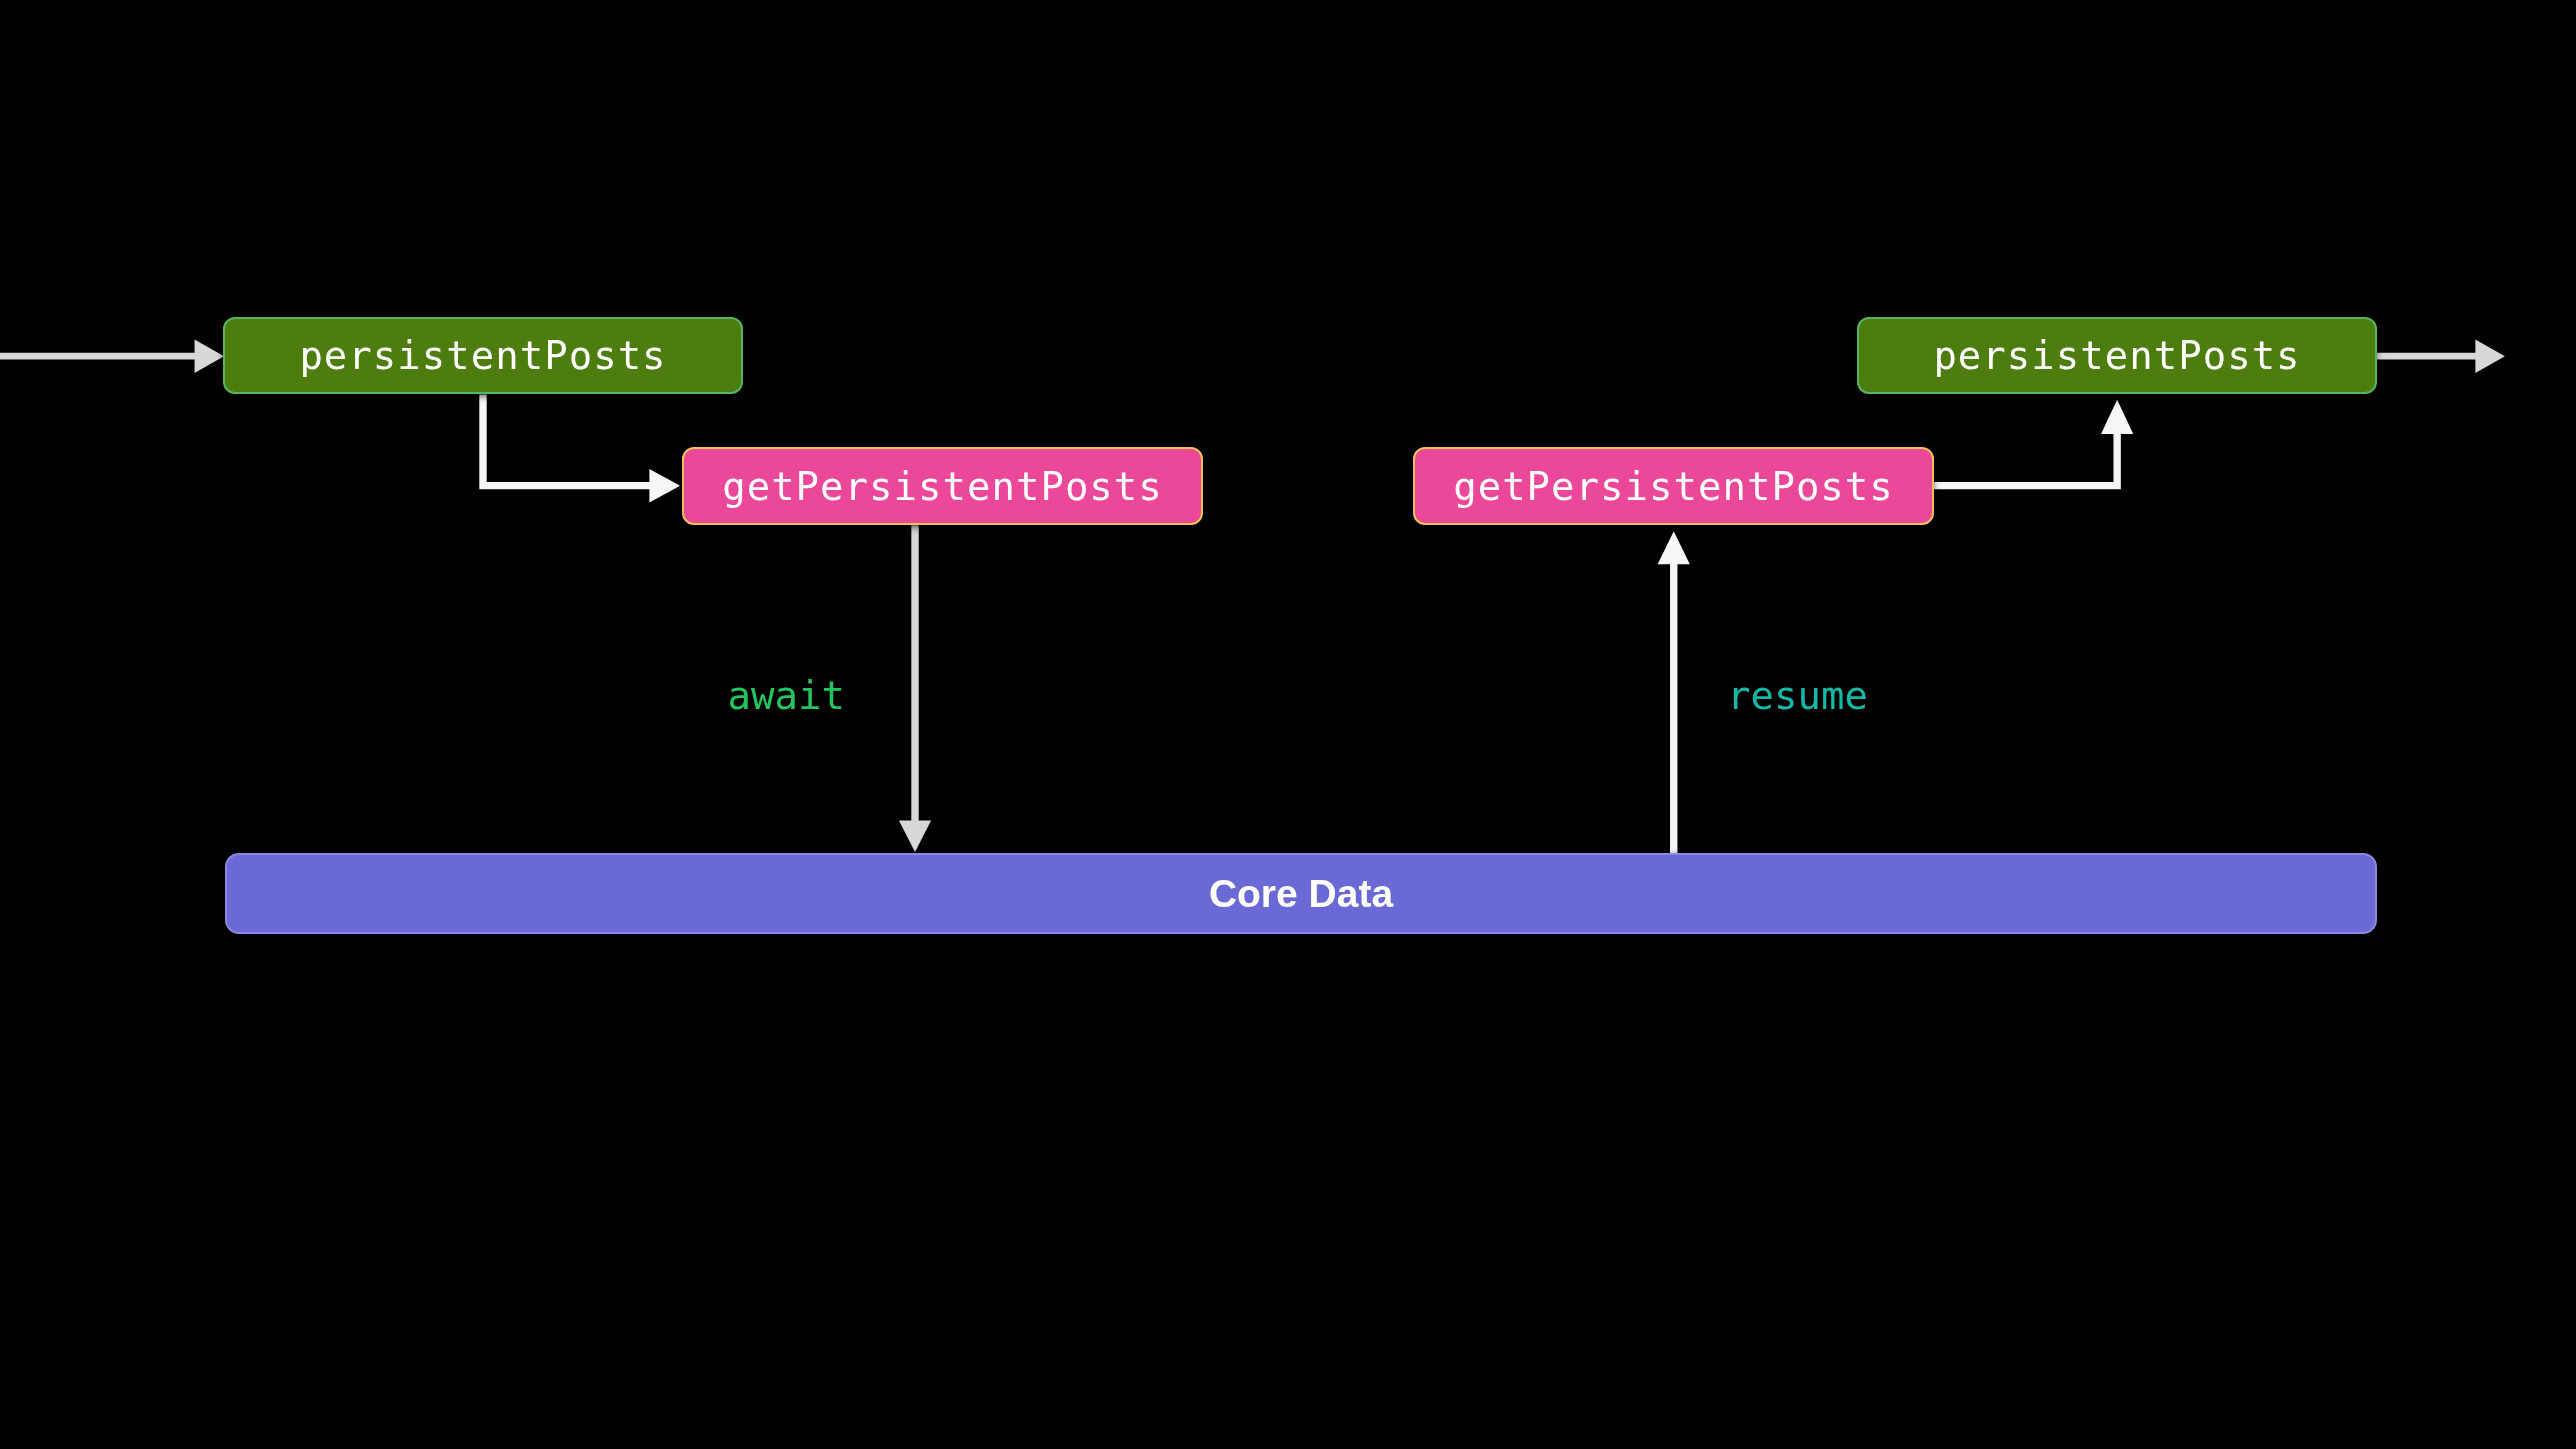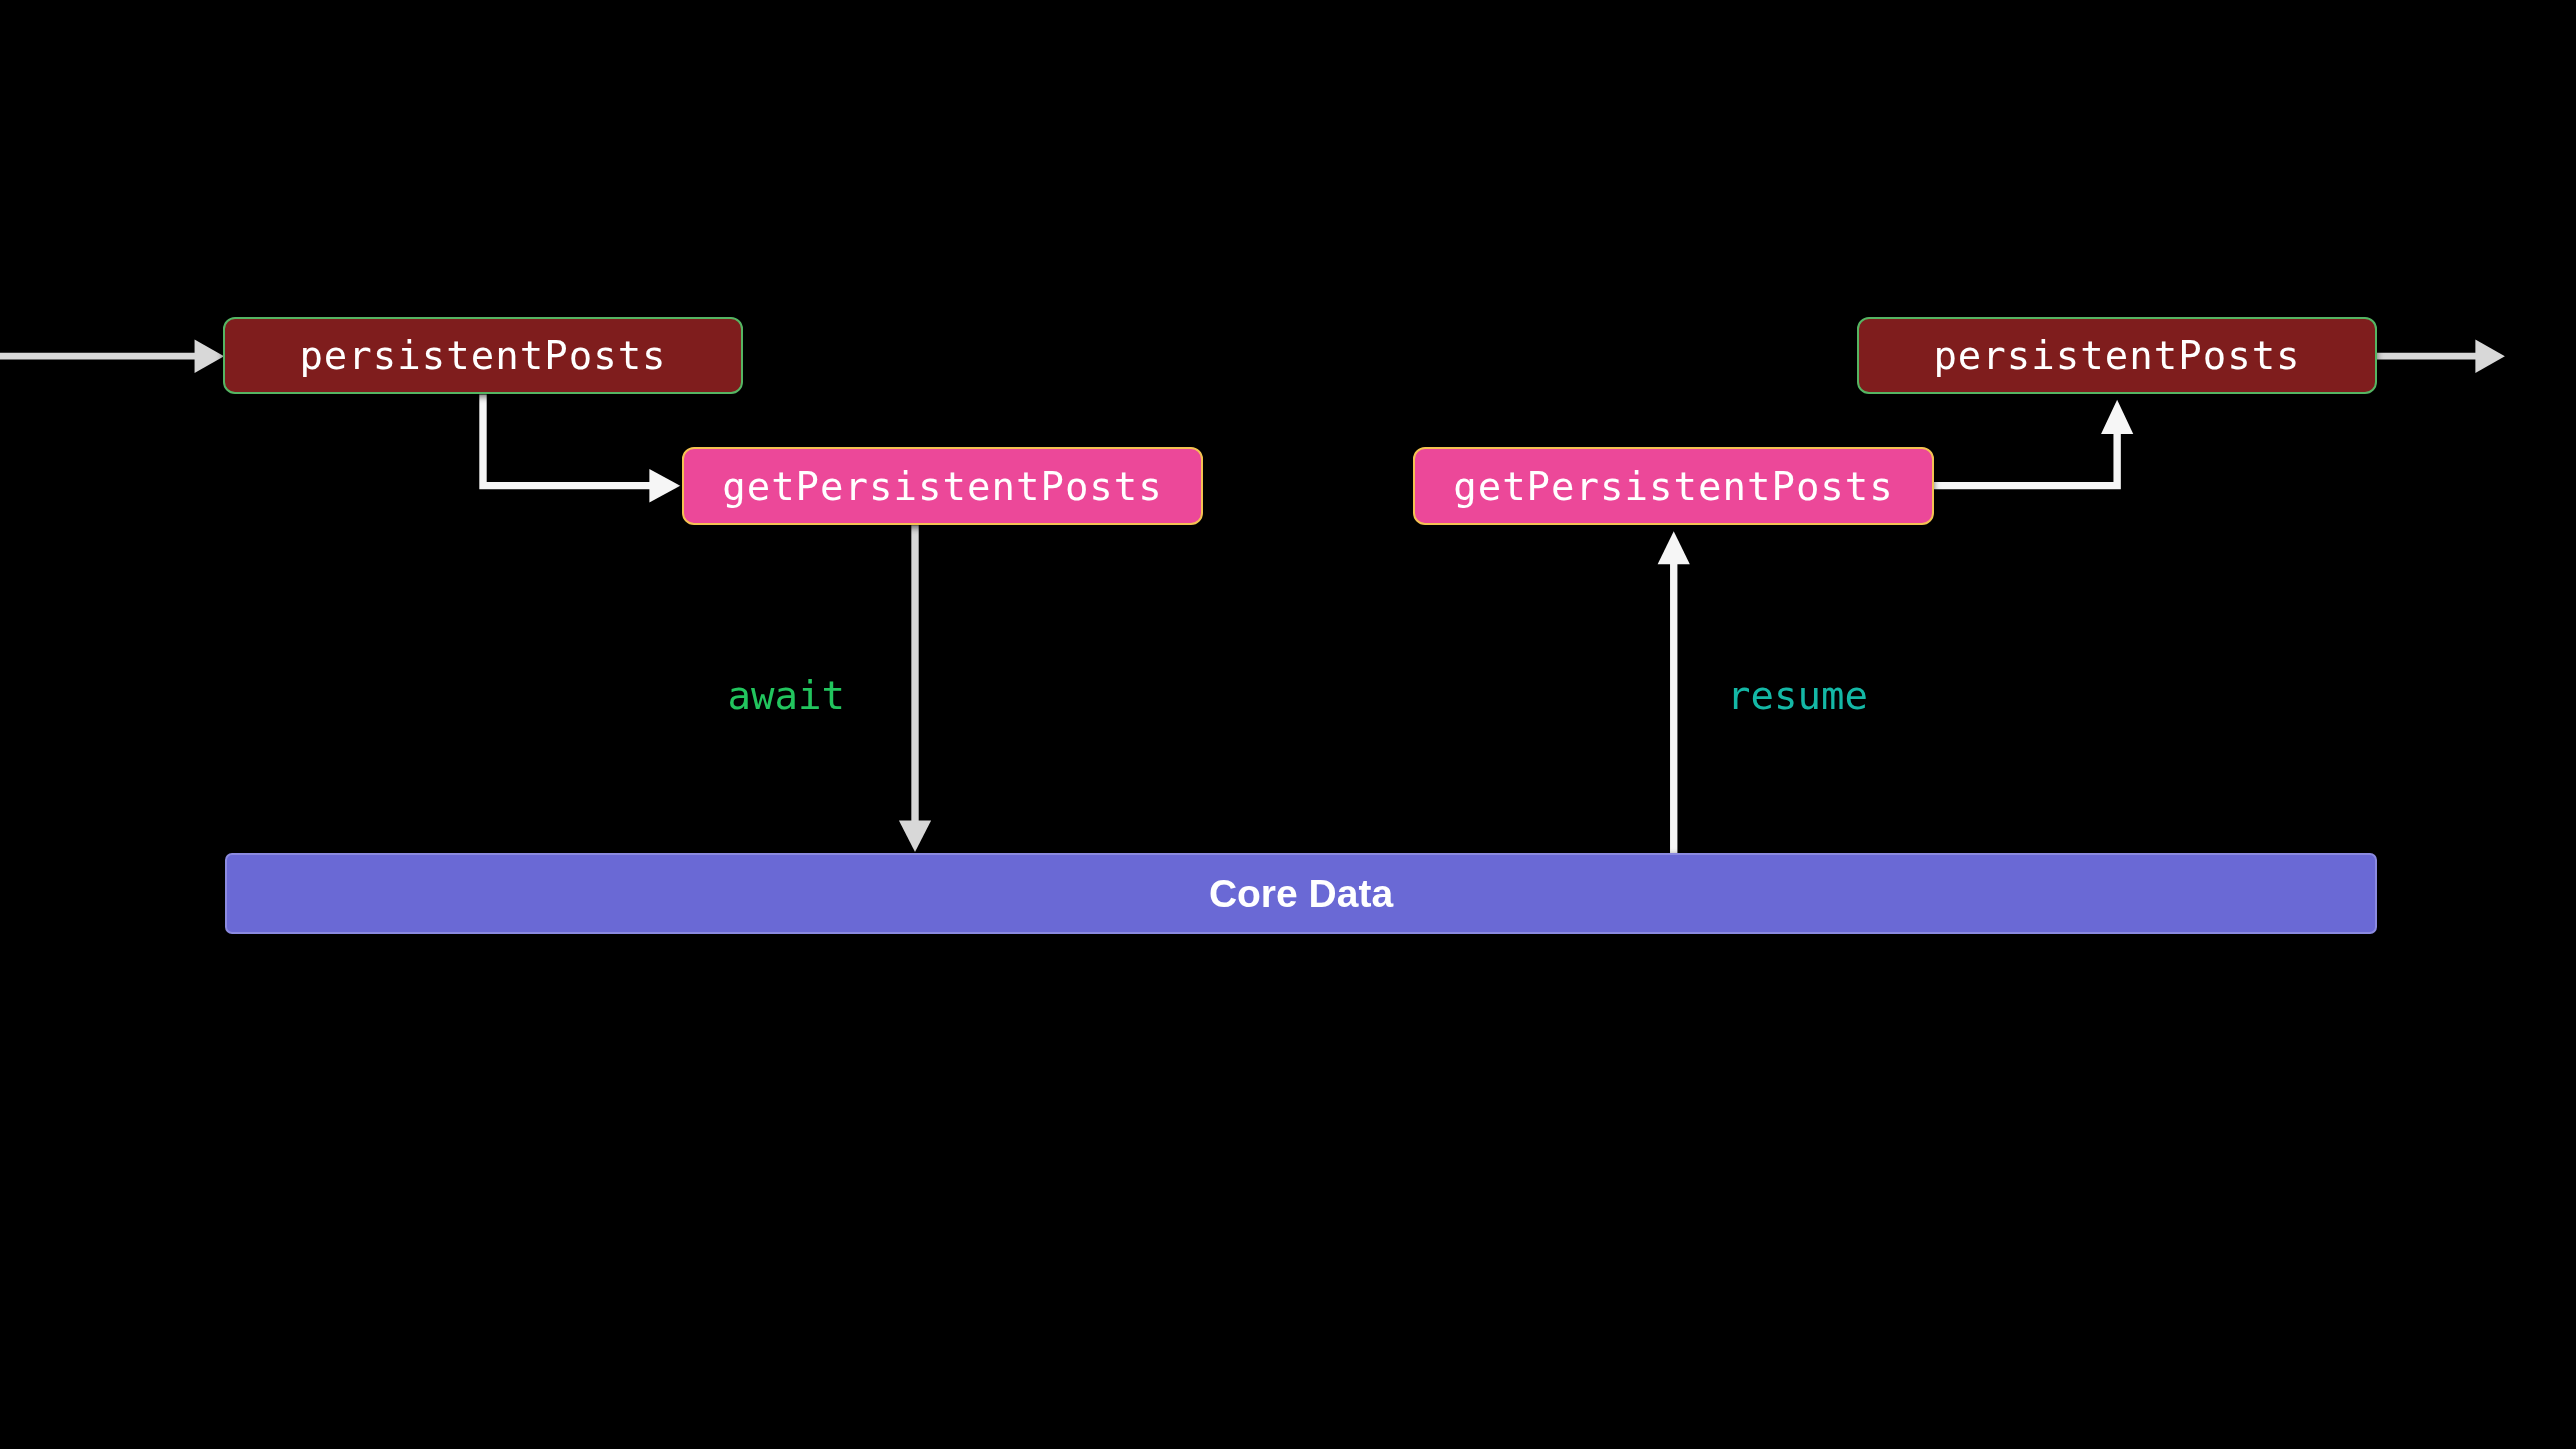--- a/index.html
+++ b/index.html
@@ -41,40 +41,40 @@
     justify-content: center;
     white-space: nowrap;
   }
   .node-label {
     font-family: "DejaVu Sans Mono", "Liberation Mono", monospace;
     font-size: 39px;
     letter-spacing: 1px;
     color: #FFFFFF;
   }
   .node.green {
-    background: #7f1d1d;
+    background: #4d7c0f;
     border: 2px solid #55B563;
     box-shadow: 0 2.7px 6.7px rgba(0,0,0,0.55);
     justify-content: center;
   }
   .node.yellow {
     background: #ec4899;
     border: 2px solid #F4C252;
     box-shadow: 0 2.7px 6.7px rgba(0,0,0,0.55);
   }
   .node.indigo {
     background: #6A69D5;
     border: 2px solid #8B8AE0;
     box-shadow: 0 2.7px 6.7px rgba(0,0,0,0.55);
   }
   #node-persistent-posts-left  { left: 223px;  top: 317px;  width: 520px;  height: 77px; }
   #node-get-persistent-posts-left  { left: 682px; top: 447px;  width: 521px;  height: 78px; }
   #node-get-persistent-posts-right { left: 1413px; top: 447px;  width: 521px;  height: 78px; }
   #node-persistent-posts-right { left: 1857px; top: 317px;  width: 520px;  height: 77px; }
-  #node-core-data { left: 225px; top: 853px; width: 2152px; height: 81px; border-radius: 7px; }
+  #node-core-data { left: 225px; top: 853px; width: 2152px; height: 81px; border-radius: 14px; }
   #node-core-data .node-label {
     font-family: "Liberation Sans", sans-serif;
     font-weight: bold;
     font-size: 39px;
     letter-spacing: 0;
   }
   .edge-label {
     position: absolute;
     font-family: "DejaVu Sans Mono", "Liberation Mono", monospace;
     font-size: 39px;

